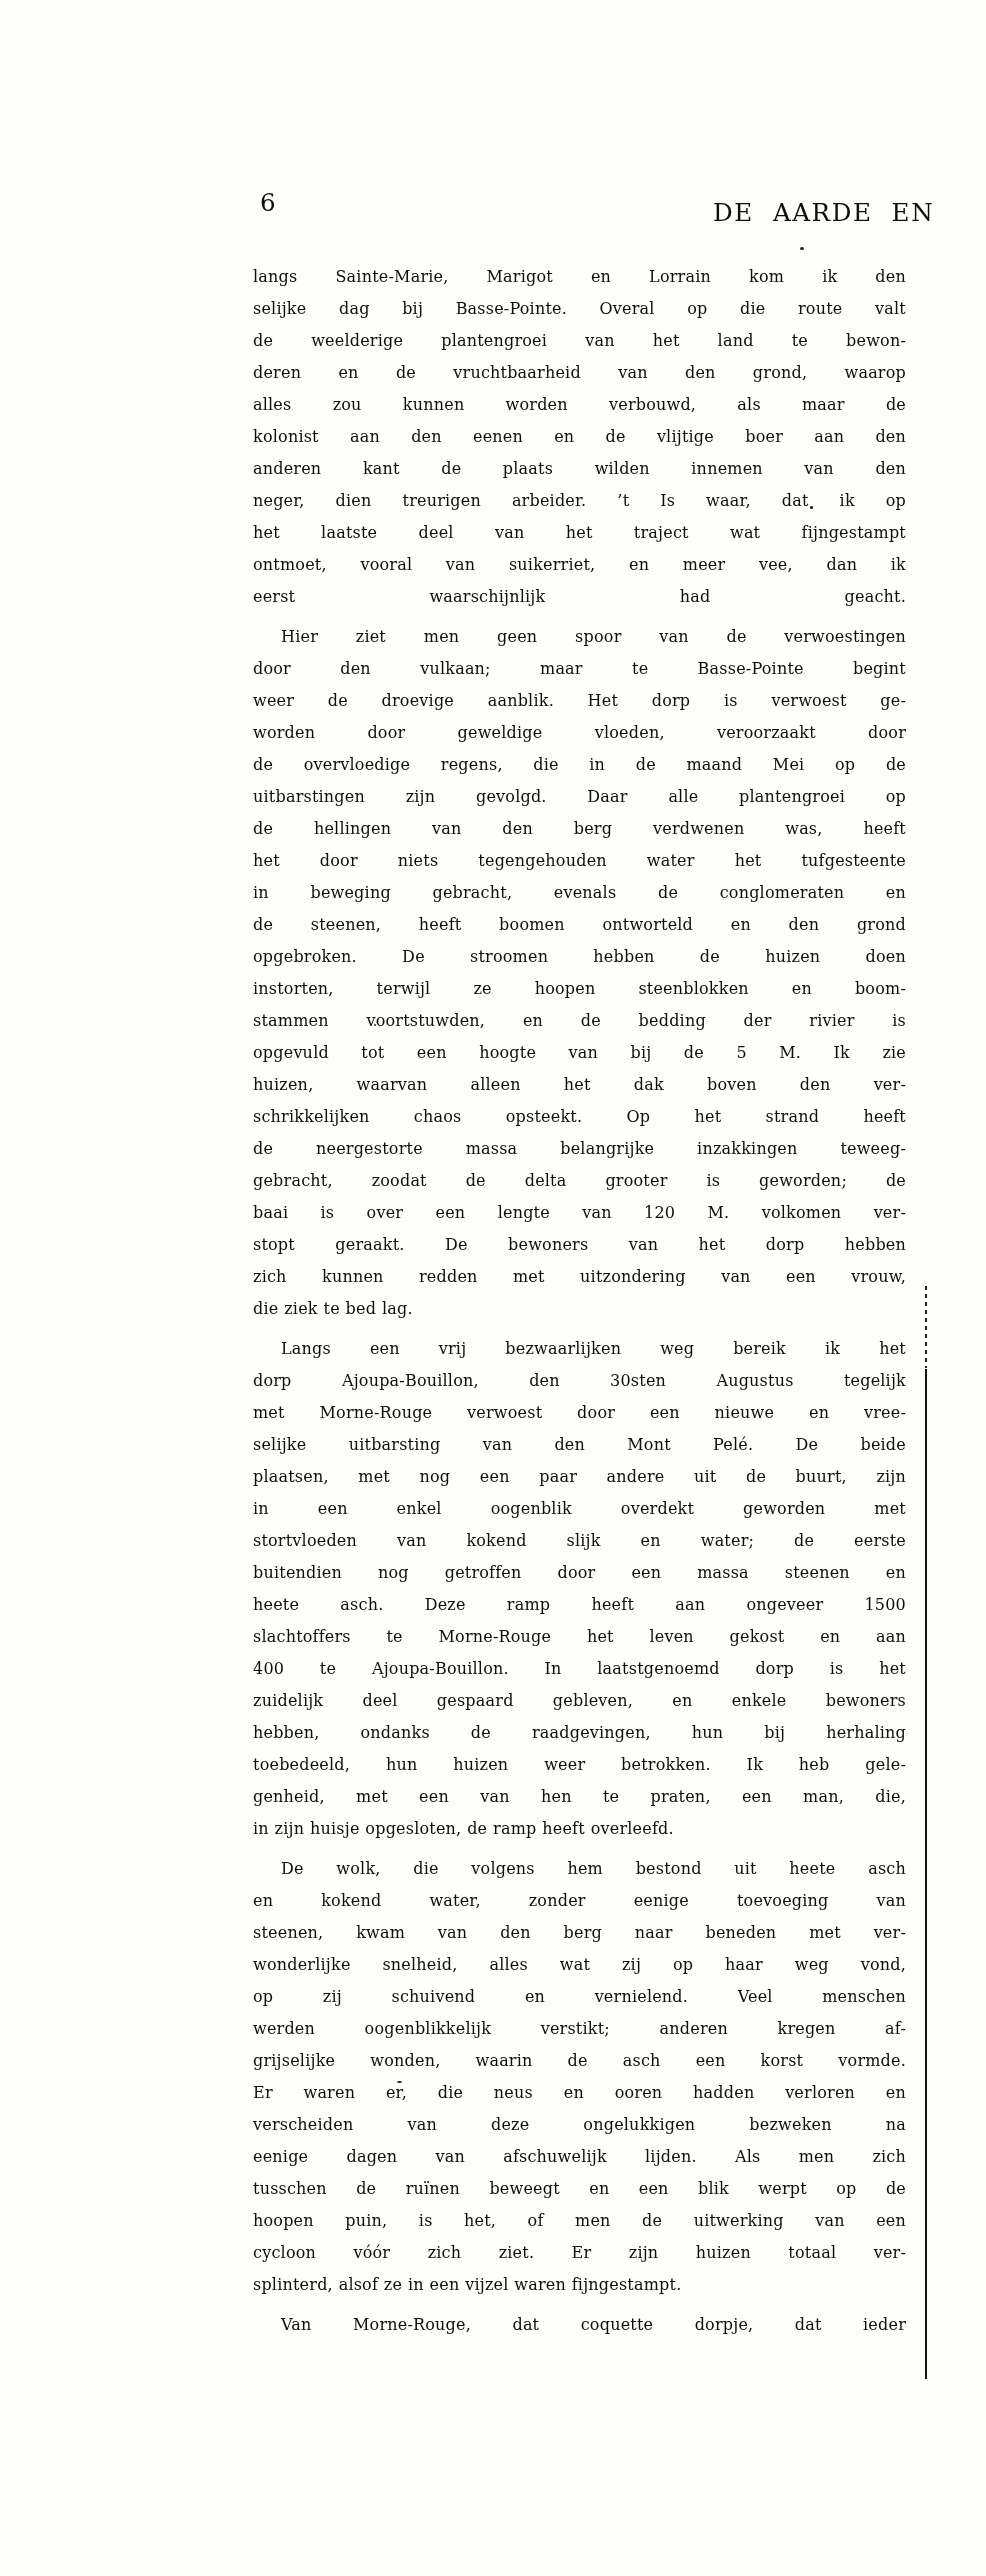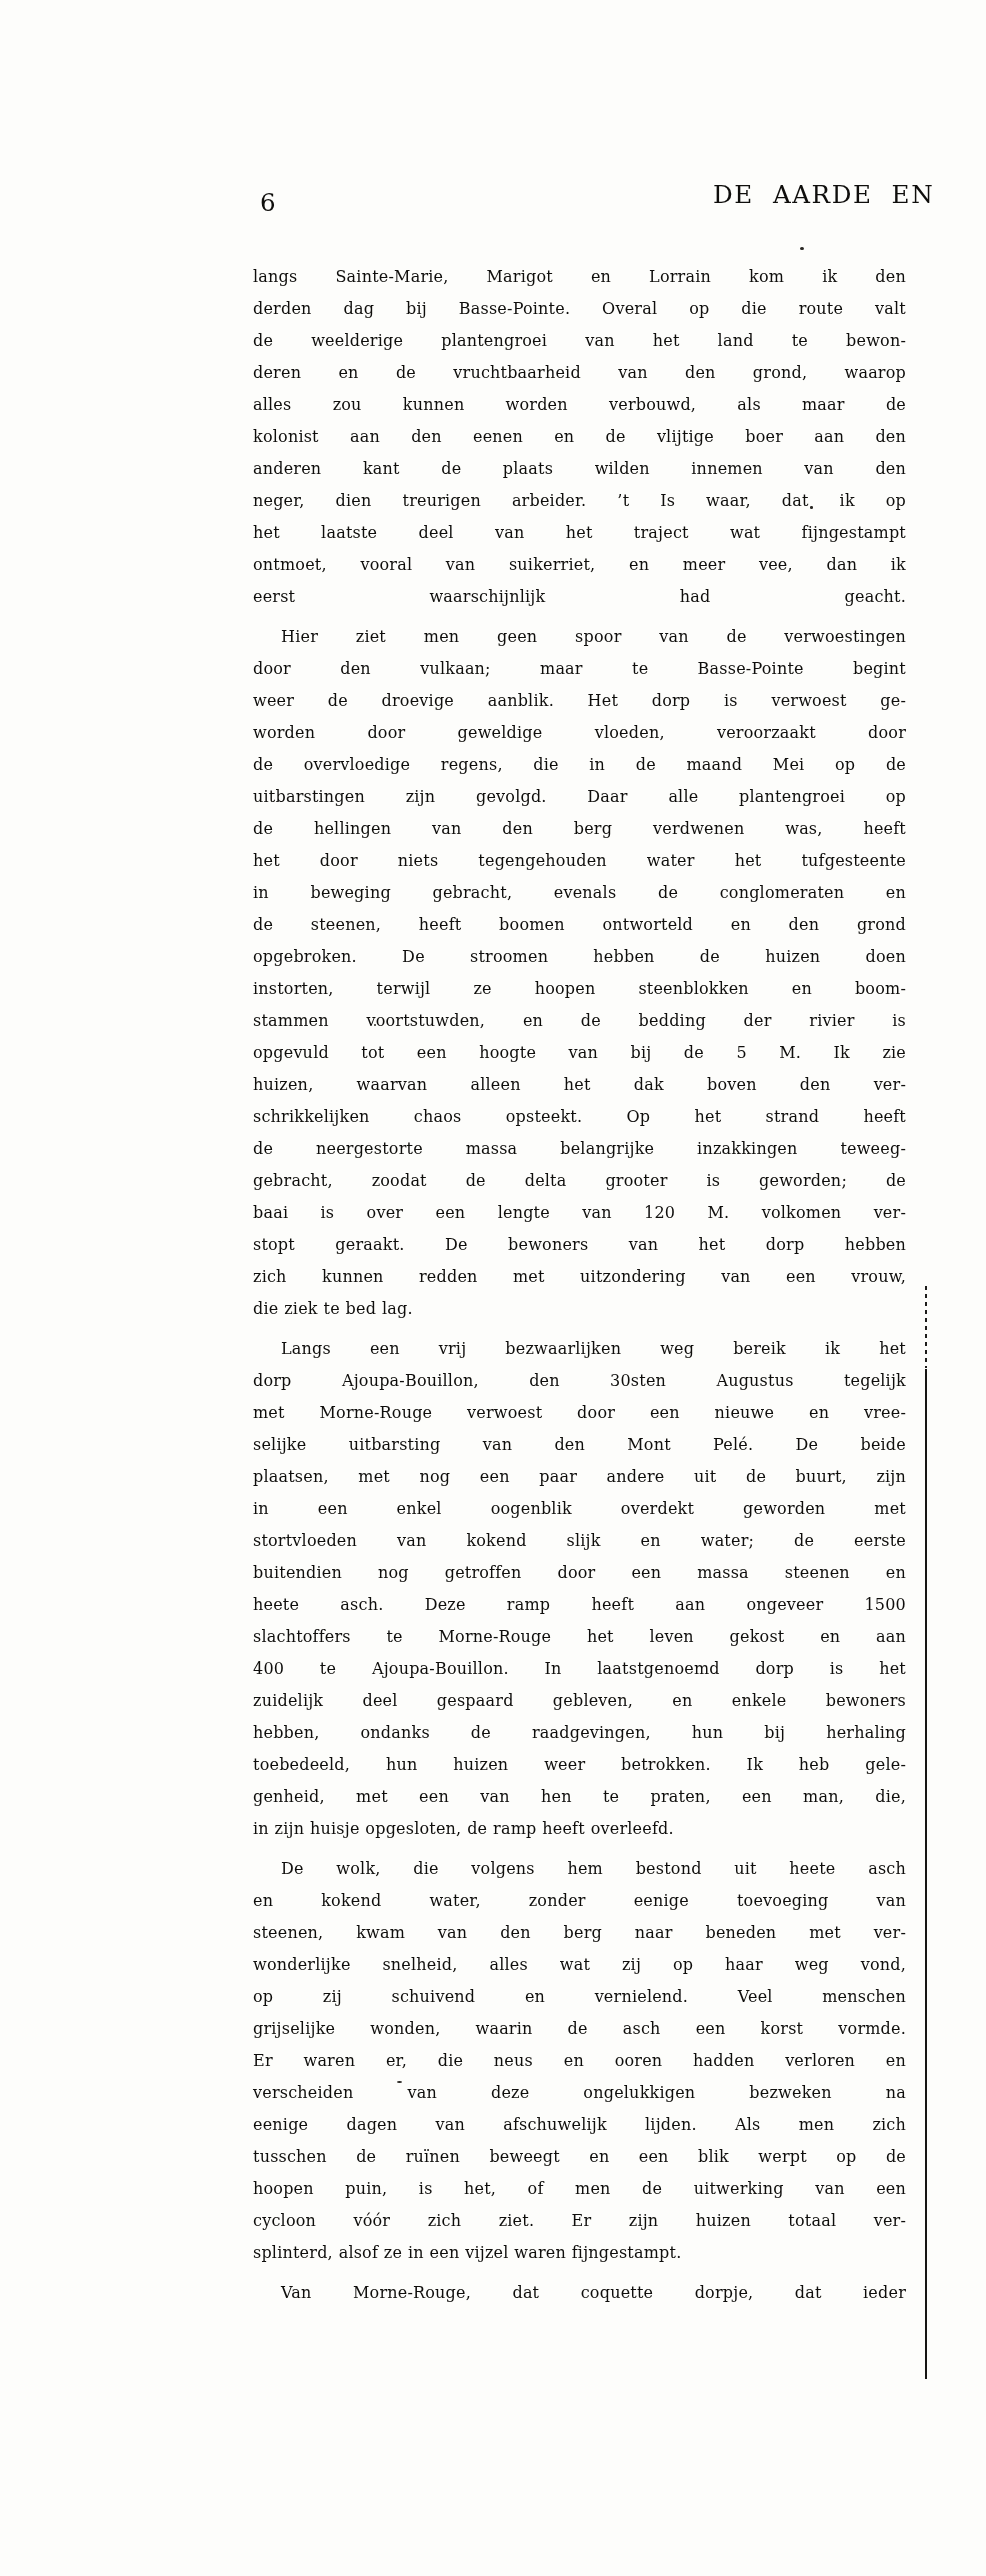--- a/index.html
+++ b/index.html
@@ -15,21 +15,21 @@
   .page-number {
     position: absolute;
     left: 260px;
     top: 189px;
     font-size: 24.6px;
     line-height: 28px;
   }
   .running-head {
     position: absolute;
     left: 713px;
-    top: 181px;
+    top: 199px;
     font-size: 24.6px;
     line-height: 28px;
     letter-spacing: 1.6px;
     word-spacing: 9.6px;
     white-space: nowrap;
   }
   .text-block {
     position: absolute;
     left: 253px;
     top: 261px;
@@ -73,21 +73,21 @@
 </style>
 </head>
 <body>
 
 <div class="page">
   <div class="page-number">6</div>
   <div class="running-head">DE AARDE EN</div>
   <div class="text-block">
       <div>
         <div class="line">langs Sainte-Marie, Marigot en Lorrain kom ik den</div>
-        <div class="line">derden dag bij Basse-Pointe. Overal op die route valt</div>
+        <div class="line">selijke dag bij Basse-Pointe. Overal op die route valt</div>
         <div class="line">de weelderige plantengroei van het land te bewon-</div>
         <div class="line">deren en de vruchtbaarheid van den grond, waarop</div>
         <div class="line">alles zou kunnen worden verbouwd, als maar de</div>
         <div class="line">kolonist aan den eenen en de vlijtige boer aan den</div>
         <div class="line">anderen kant de plaats wilden innemen van den</div>
         <div class="line">neger, dien treurigen arbeider. ’t Is waar, dat ik op</div>
         <div class="line">het laatste deel van het traject wat fijngestampt</div>
         <div class="line">ontmoet, vooral van suikerriet, en meer vee, dan ik</div>
         <div class="line">eerst waarschijnlijk had geacht.</div>
       </div>
@@ -132,20 +132,21 @@
         <div class="line">toebedeeld, hun huizen weer betrokken. Ik heb gele-</div>
         <div class="line">genheid, met een van hen te praten, een man, die,</div>
         <div class="line para-end">in zijn huisje opgesloten, de ramp heeft overleefd.</div>
       </div>
       <div>
         <div class="line indent">De wolk, die volgens hem bestond uit heete asch</div>
         <div class="line">en kokend water, zonder eenige toevoeging van</div>
         <div class="line">steenen, kwam van den berg naar beneden met ver-</div>
         <div class="line">wonderlijke snelheid, alles wat zij op haar weg vond,</div>
         <div class="line">op zij schuivend en vernielend. Veel menschen</div>
+        <div class="line">werden oogenblikkelijk verstikt; anderen kregen af-</div>
         <div class="line">grijselijke wonden, waarin de asch een korst vormde.</div>
         <div class="line">Er waren er, die neus en ooren hadden verloren en</div>
         <div class="line">verscheiden van deze ongelukkigen bezweken na</div>
         <div class="line">eenige dagen van afschuwelijk lijden. Als men zich</div>
         <div class="line">tusschen de ruïnen beweegt en een blik werpt op de</div>
         <div class="line">hoopen puin, is het, of men de uitwerking van een</div>
         <div class="line">cycloon vóór zich ziet. Er zijn huizen totaal ver-</div>
         <div class="line para-end">splinterd, alsof ze in een vijzel waren fijngestampt.</div>
       </div>
       <div>

